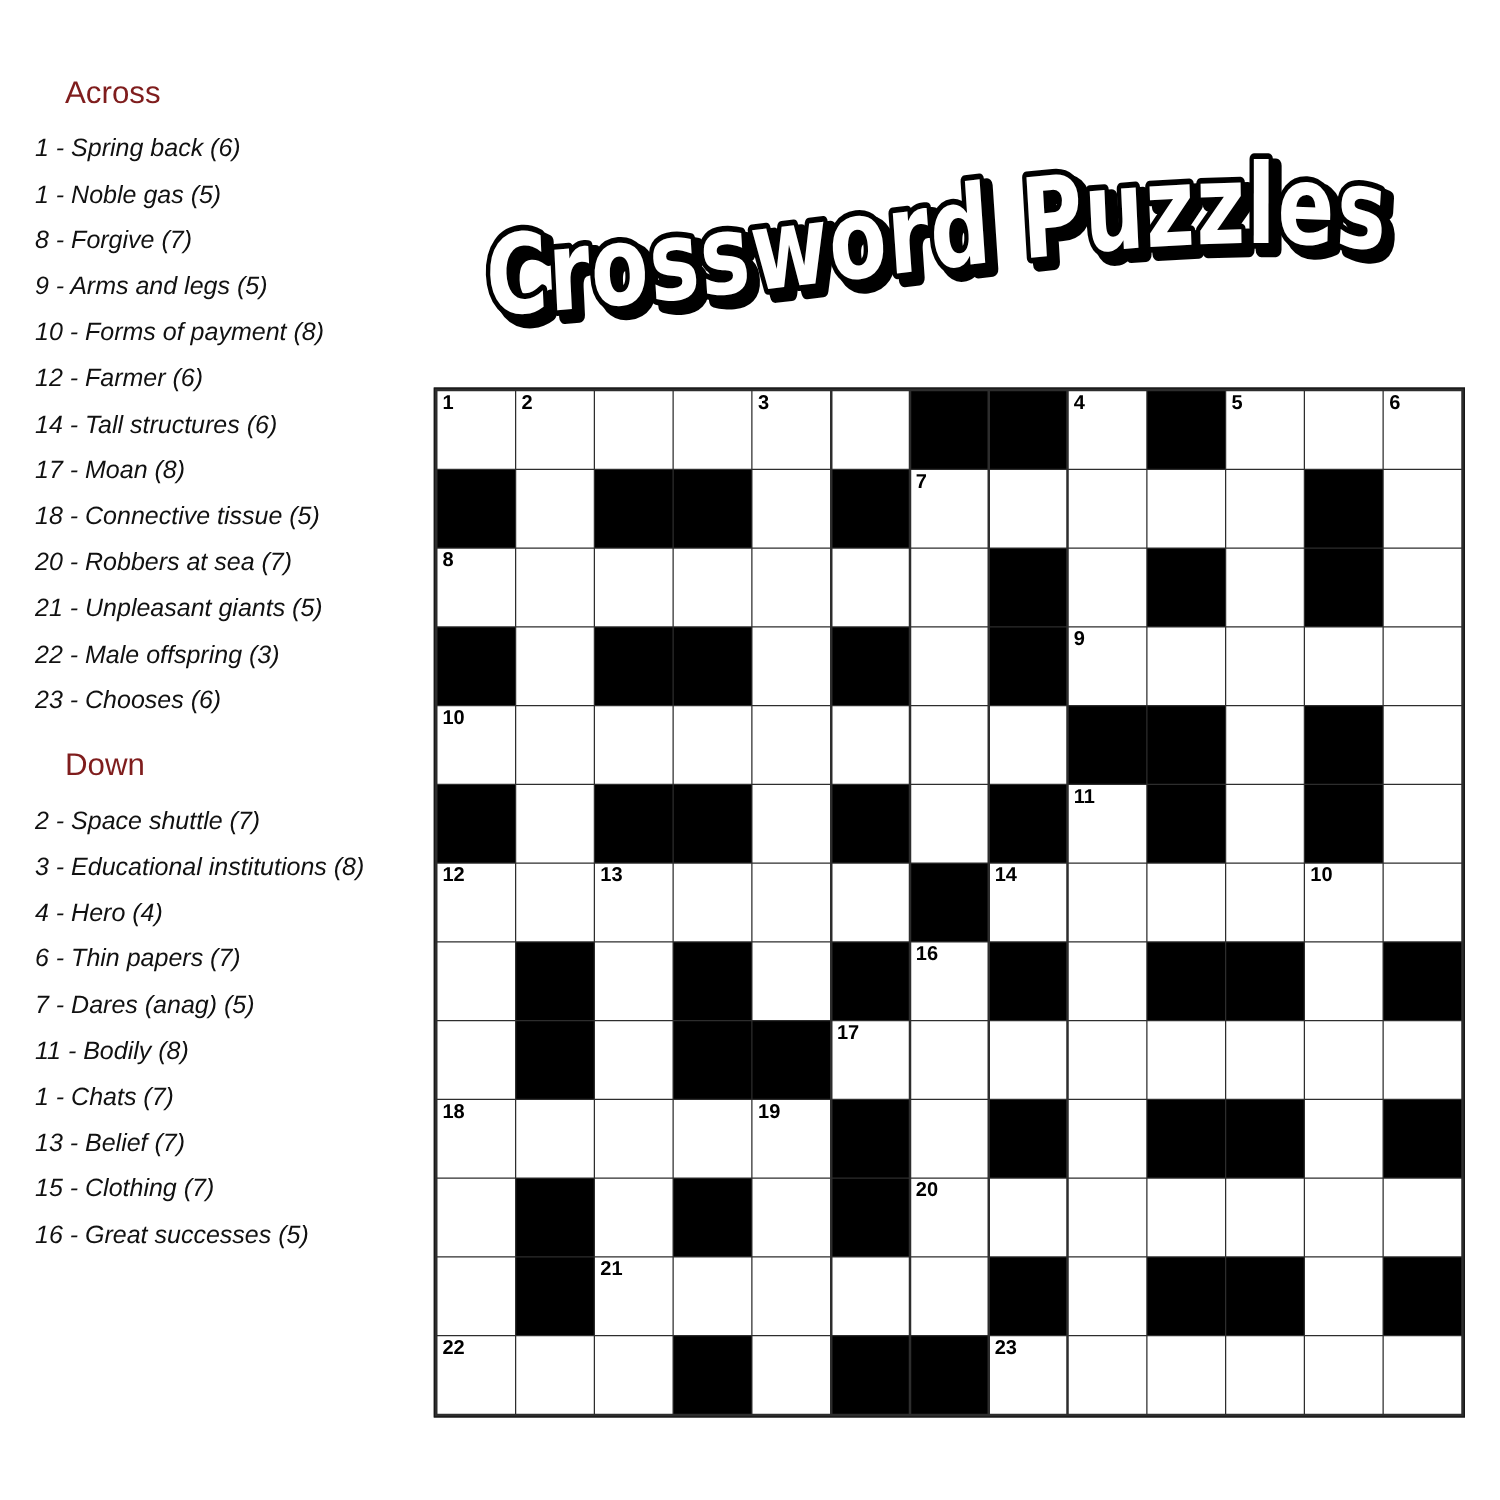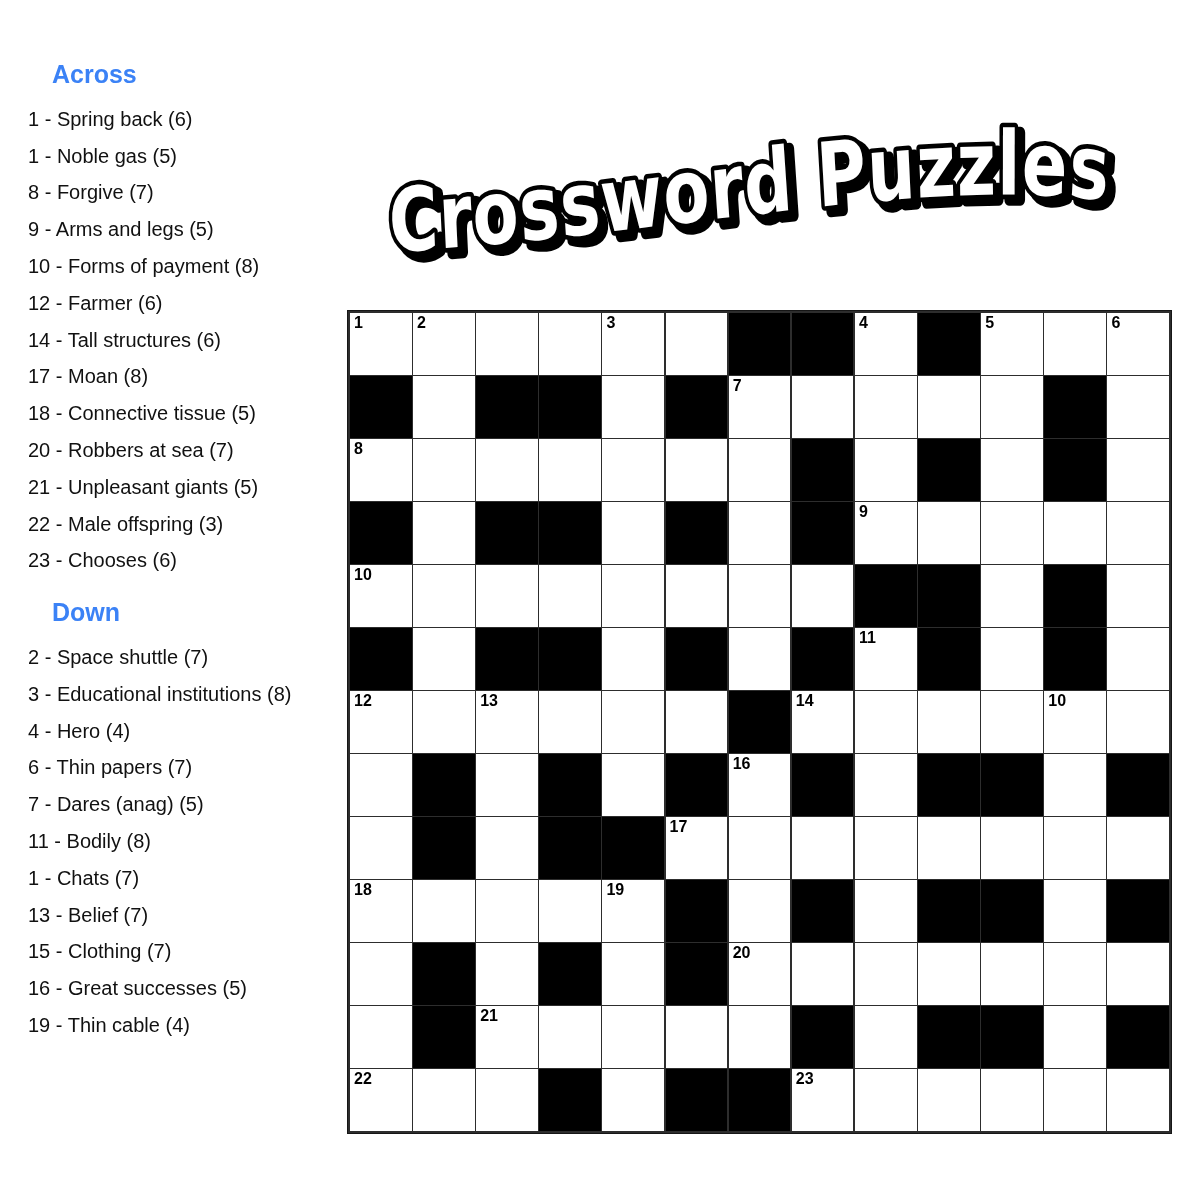--- a/index.html
+++ b/index.html
@@ -18,32 +18,33 @@
 
   
   .clues-panel {
     position: absolute;
     left: 28px;
     top: 60px;
     width: 320px;
   }
   .clue-heading {
     font-size: 25px;
-    font-weight: bold;
+    font-weight: normal;
     line-height: 1.15;
     margin: 0 0 20px 24px;
-    color: #3b82f6;
+    color: #7f1d1d;
   }
   .clue-heading.down {
     margin-top: 28px;
   }
   .clue-list {
     list-style: none;
     margin: 0;
     padding: 0;
+    font-style: italic;
   }
   .clue-list li {
     font-size: 20px;
     line-height: 20px;
     margin: 0 0 16.8px 0;
     white-space: nowrap;
     color: #111111;
   }
 
   
@@ -137,21 +138,20 @@
       <li>2 - Space shuttle (7)</li>
       <li>3 - Educational institutions (8)</li>
       <li>4 - Hero (4)</li>
       <li>6 - Thin papers (7)</li>
       <li>7 - Dares (anag) (5)</li>
       <li>11 - Bodily (8)</li>
       <li>1 - Chats (7)</li>
       <li>13 - Belief (7)</li>
       <li>15 - Clothing (7)</li>
       <li>16 - Great successes (5)</li>
-      <li>19 - Thin cable (4)</li>
     </ul>
 </section>
 
 <div class="title-wrap">
   <svg width="762" height="210" viewBox="0 0 762 210">
     <defs>
       <path id="title-arc" d="M 10 126 C 320 111, 560 65, 748 89" fill="none"></path>
     </defs>
     <g transform="scale(1,1.32)">
       <g transform="translate(6,4)">

